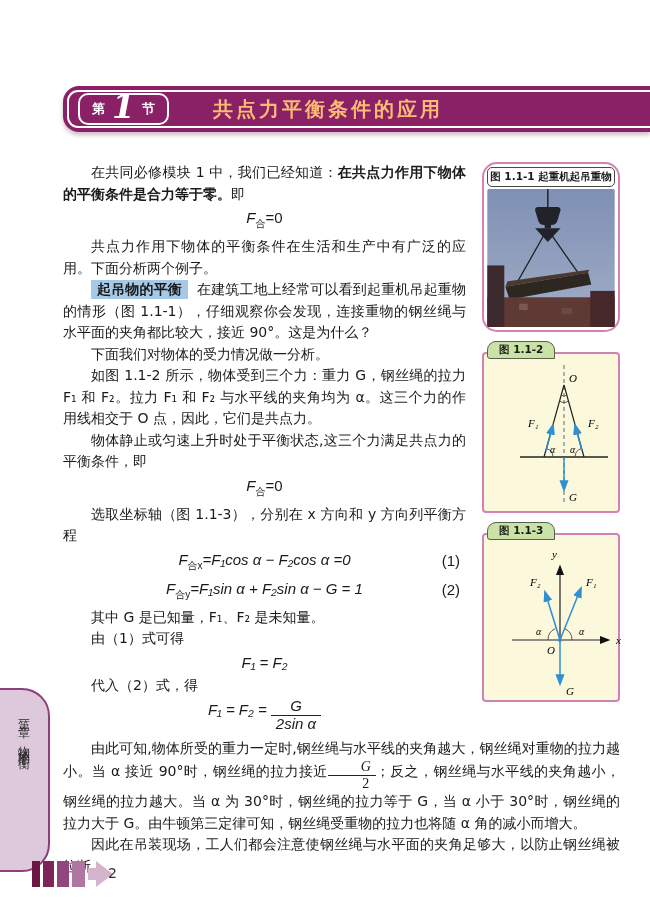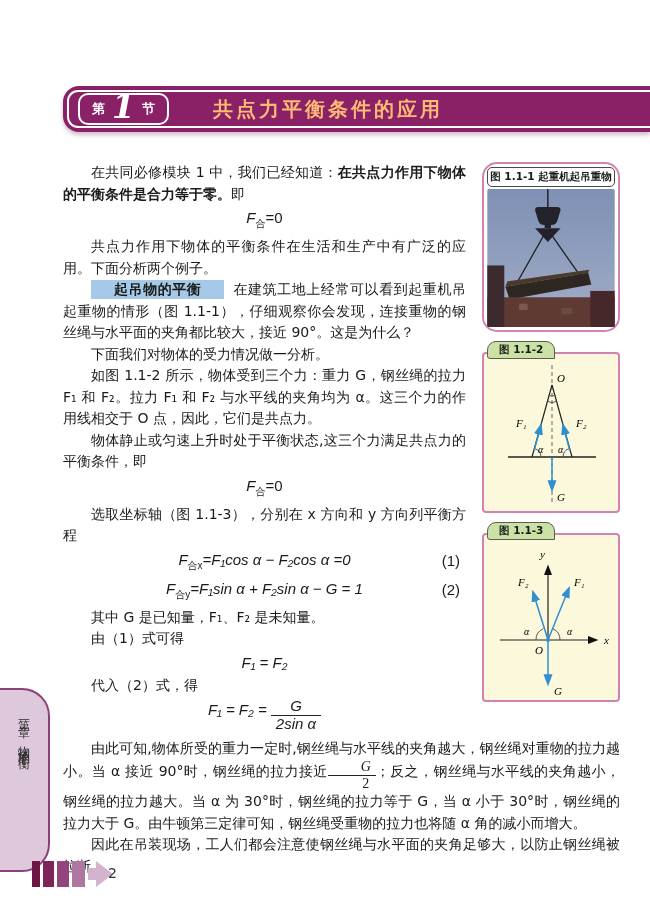--- a/index.html
+++ b/index.html
@@ -33,21 +33,21 @@
     color:#fdba74; font-size:20px; font-weight:bold; letter-spacing:3px; margin-left:44px;
   }
   
   .main { position:absolute; left:63px; right:30px; top:162px; }
   .row { display:flex; align-items:flex-start; }
   .textcol { flex:1; min-width:0; padding-right:8px; }
   p { margin:0; text-indent:2em; font-size:14px; line-height:21.5px; text-align:justify; }
   .full { margin-top:1px; }
   .bold { font-weight:bold; }
   .hl {
-    background:#a6c9e7; font-weight:bold; padding:1px 23px 2px; margin-right:9px;
+    background:#a6c9e7; font-weight:bold; padding:1px 6px 2px; margin-right:9px;
   }
   
   .eq {
     position:relative; text-align:center; margin:3px 0 2px;
     font-family:Liberation Sans, sans-serif; font-size:15px; line-height:20px;
   }
   .mi { font-style:italic; }
   .eq sub { font-size:10px; font-style:normal; }
   .eqnum { position:absolute; right:6px; top:1px; font-style:normal; }
   .eq4 { margin:2px 0 4px; }
@@ -61,21 +61,21 @@
     border:2px solid #d282b4; border-radius:15px; background:#fff; padding:3px;
   }
   .fig1cap {
     border:1.5px solid #4a4a4a; border-radius:5px; background:#fff;
     font-size:10.5px; font-weight:bold; text-align:center; padding:2px 0; margin-bottom:2px;
     white-space:nowrap;
   }
   .figbox1 svg { display:block; border-radius:2px; }
   .figbox {
     position:relative; border:2px solid #d282b4; border-radius:4px;
-    background:#fcf8dc; margin-top:20px; padding:5px 4px 2px;
+    background:#fcf8dc; margin-top:20px; padding:5px 16px 2px;
   }
   .figtab {
     position:absolute; top:-13px; left:3px;
     background:#cbe2a7; border:1px solid #5a5e4c; border-radius:9px 9px 0 3px;
     font-size:10.5px; font-weight:bold; padding:1px 11px;
   }
   .figbox svg { display:block; margin:0 auto; }
   
   .chapter-tab {
     position:absolute; left:-30px; top:688px; width:76px; height:180px;

